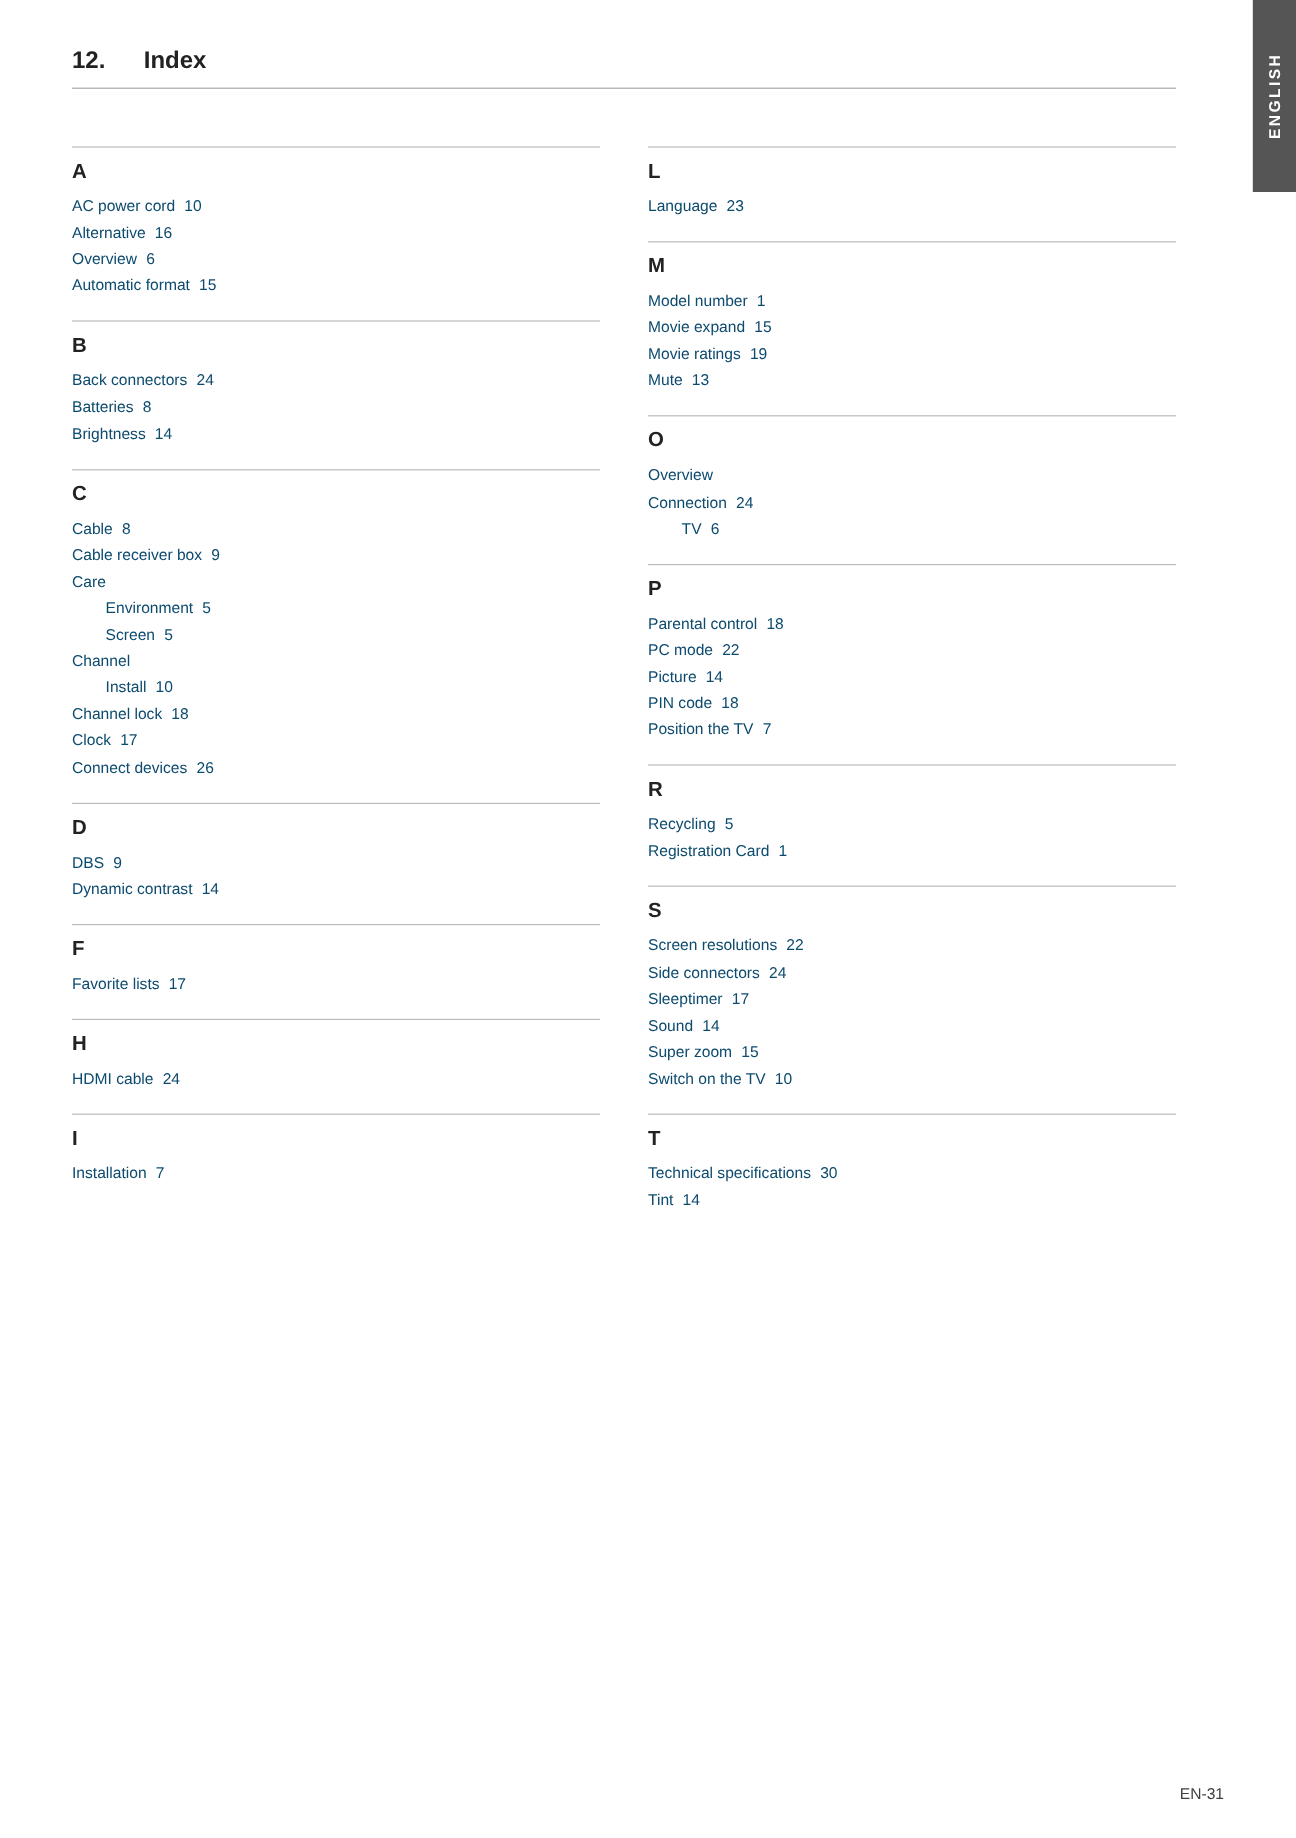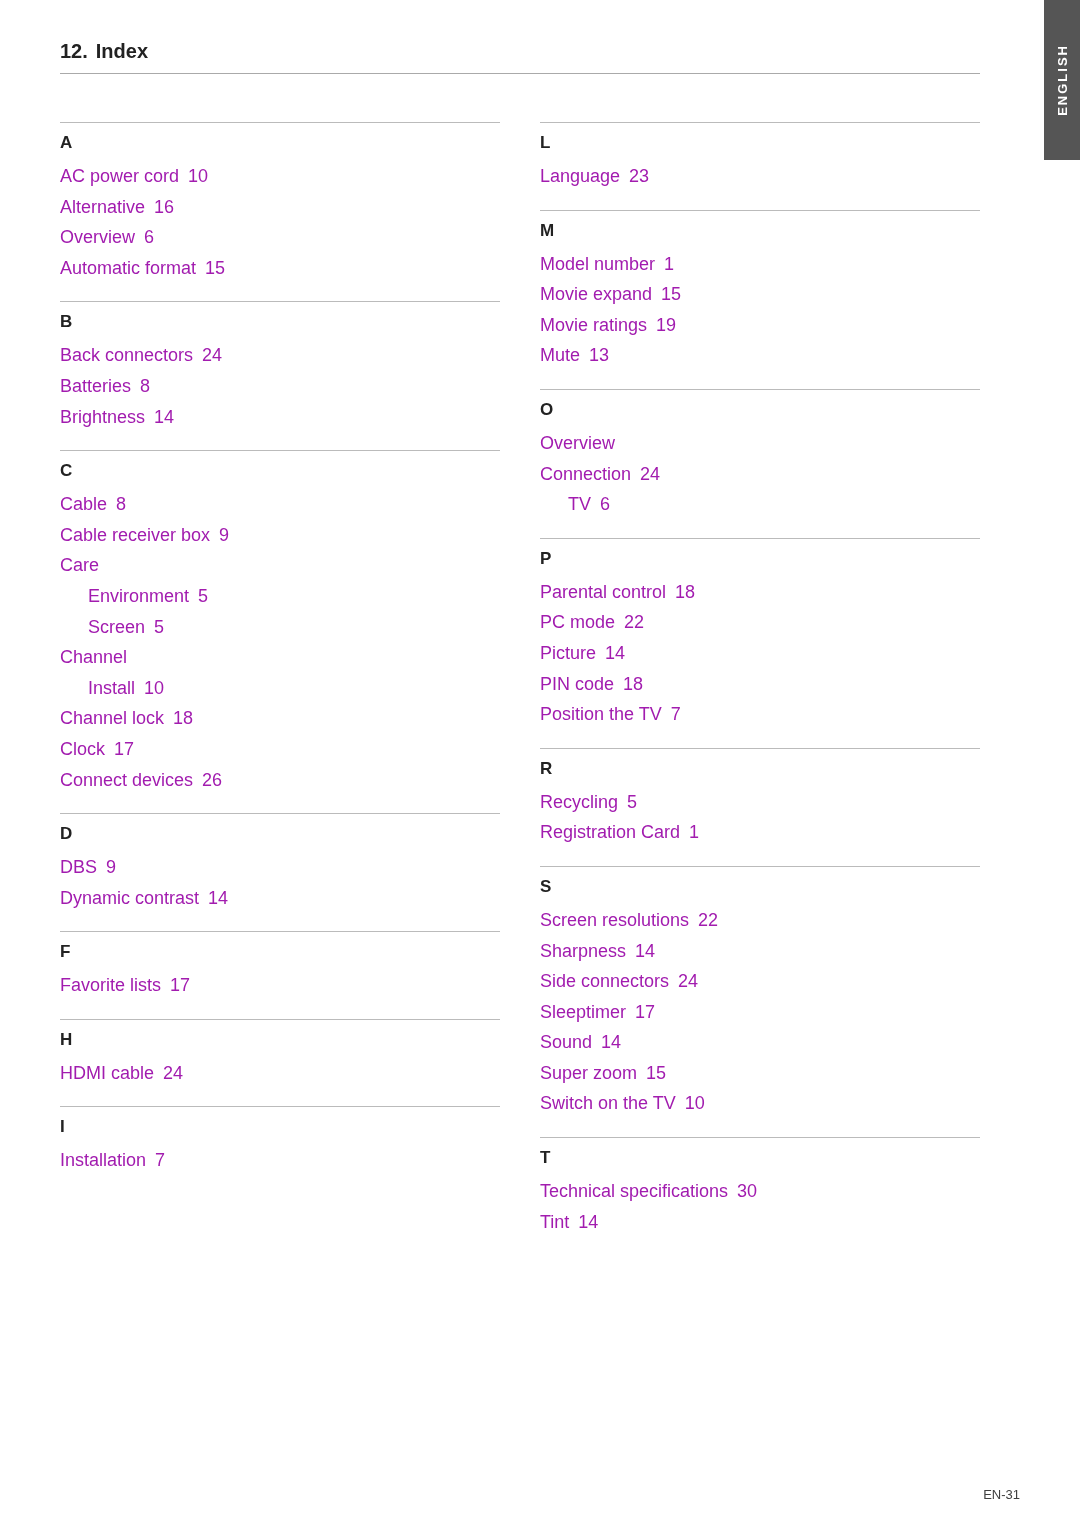--- a/index.html
+++ b/index.html
@@ -53,21 +53,21 @@
     
     .page-title {
       font-size: 20px;
       font-weight: bold;
       margin-bottom: 30px;
       padding-bottom: 10px;
       border-bottom: 1.5px solid #aaa;
     }
 
     .page-title .num {
-      margin-right: 8px;
+      margin-right: 32px;
     }
 
     
     .columns {
       display: grid;
       grid-template-columns: 1fr 1fr;
       gap: 0 40px;
     }
 
     .column {}
@@ -79,23 +79,23 @@
     }
 
     .section-letter {
       font-size: 17px;
       font-weight: bold;
       margin-bottom: 8px;
       margin-top: 4px;
     }
 
     .index-entry {
-      font-size: 18px;
+      font-size: 13px;
       line-height: 1.7;
-      color: #a21caf;
+      color: #0c4a6e;
     }
 
     .index-entry.sub {
       padding-left: 28px;
     }
 
     .index-entry .page-num {
       margin-left: 4px;
     }
 
@@ -186,21 +186,20 @@
           <div class="index-entry"><span>Picture</span><span class="page-num">  14</span></div>
           <div class="index-entry"><span>PIN code</span><span class="page-num">  18</span></div>
           <div class="index-entry"><span>Position the TV</span><span class="page-num">  7</span></div>
           <hr class="section-divider">
           <div class="section-letter">R</div>
           <div class="index-entry"><span>Recycling</span><span class="page-num">  5</span></div>
           <div class="index-entry"><span>Registration Card</span><span class="page-num">  1</span></div>
           <hr class="section-divider">
           <div class="section-letter">S</div>
           <div class="index-entry"><span>Screen resolutions</span><span class="page-num">  22</span></div>
-          <div class="index-entry"><span>Sharpness</span><span class="page-num">  14</span></div>
           <div class="index-entry"><span>Side connectors</span><span class="page-num">  24</span></div>
           <div class="index-entry"><span>Sleeptimer</span><span class="page-num">  17</span></div>
           <div class="index-entry"><span>Sound</span><span class="page-num">  14</span></div>
           <div class="index-entry"><span>Super zoom</span><span class="page-num">  15</span></div>
           <div class="index-entry"><span>Switch on the TV</span><span class="page-num">  10</span></div>
           <hr class="section-divider">
           <div class="section-letter">T</div>
           <div class="index-entry"><span>Technical specifications</span><span class="page-num">  30</span></div>
           <div class="index-entry"><span>Tint</span><span class="page-num">  14</span></div>
         </div>

